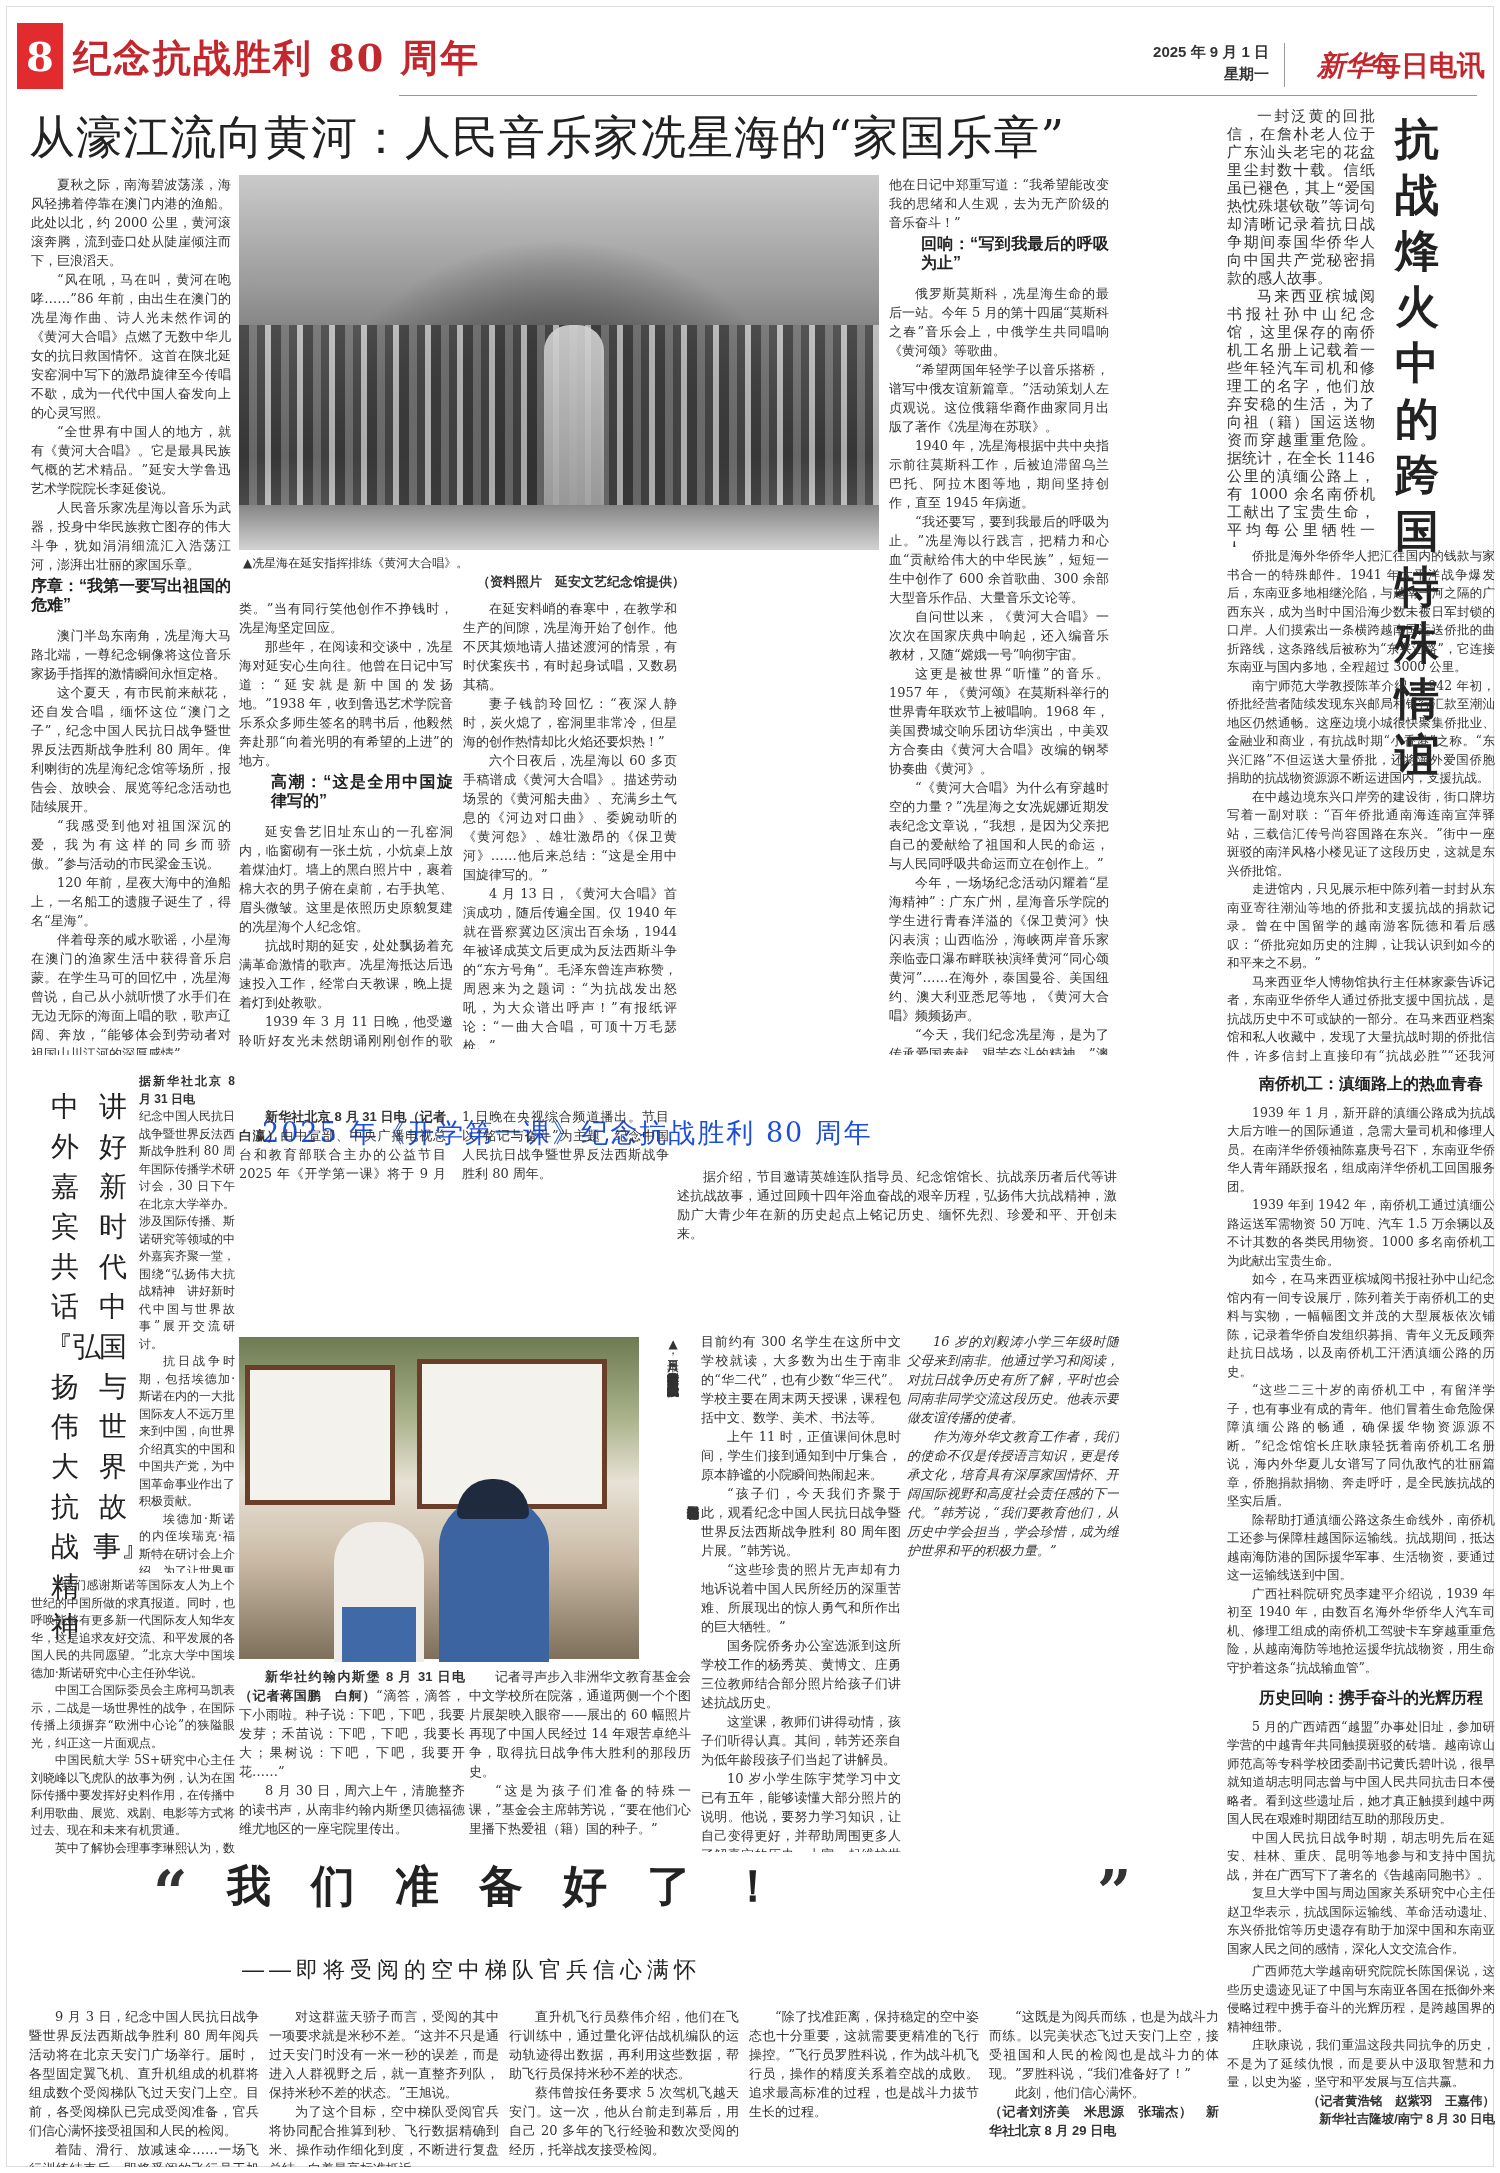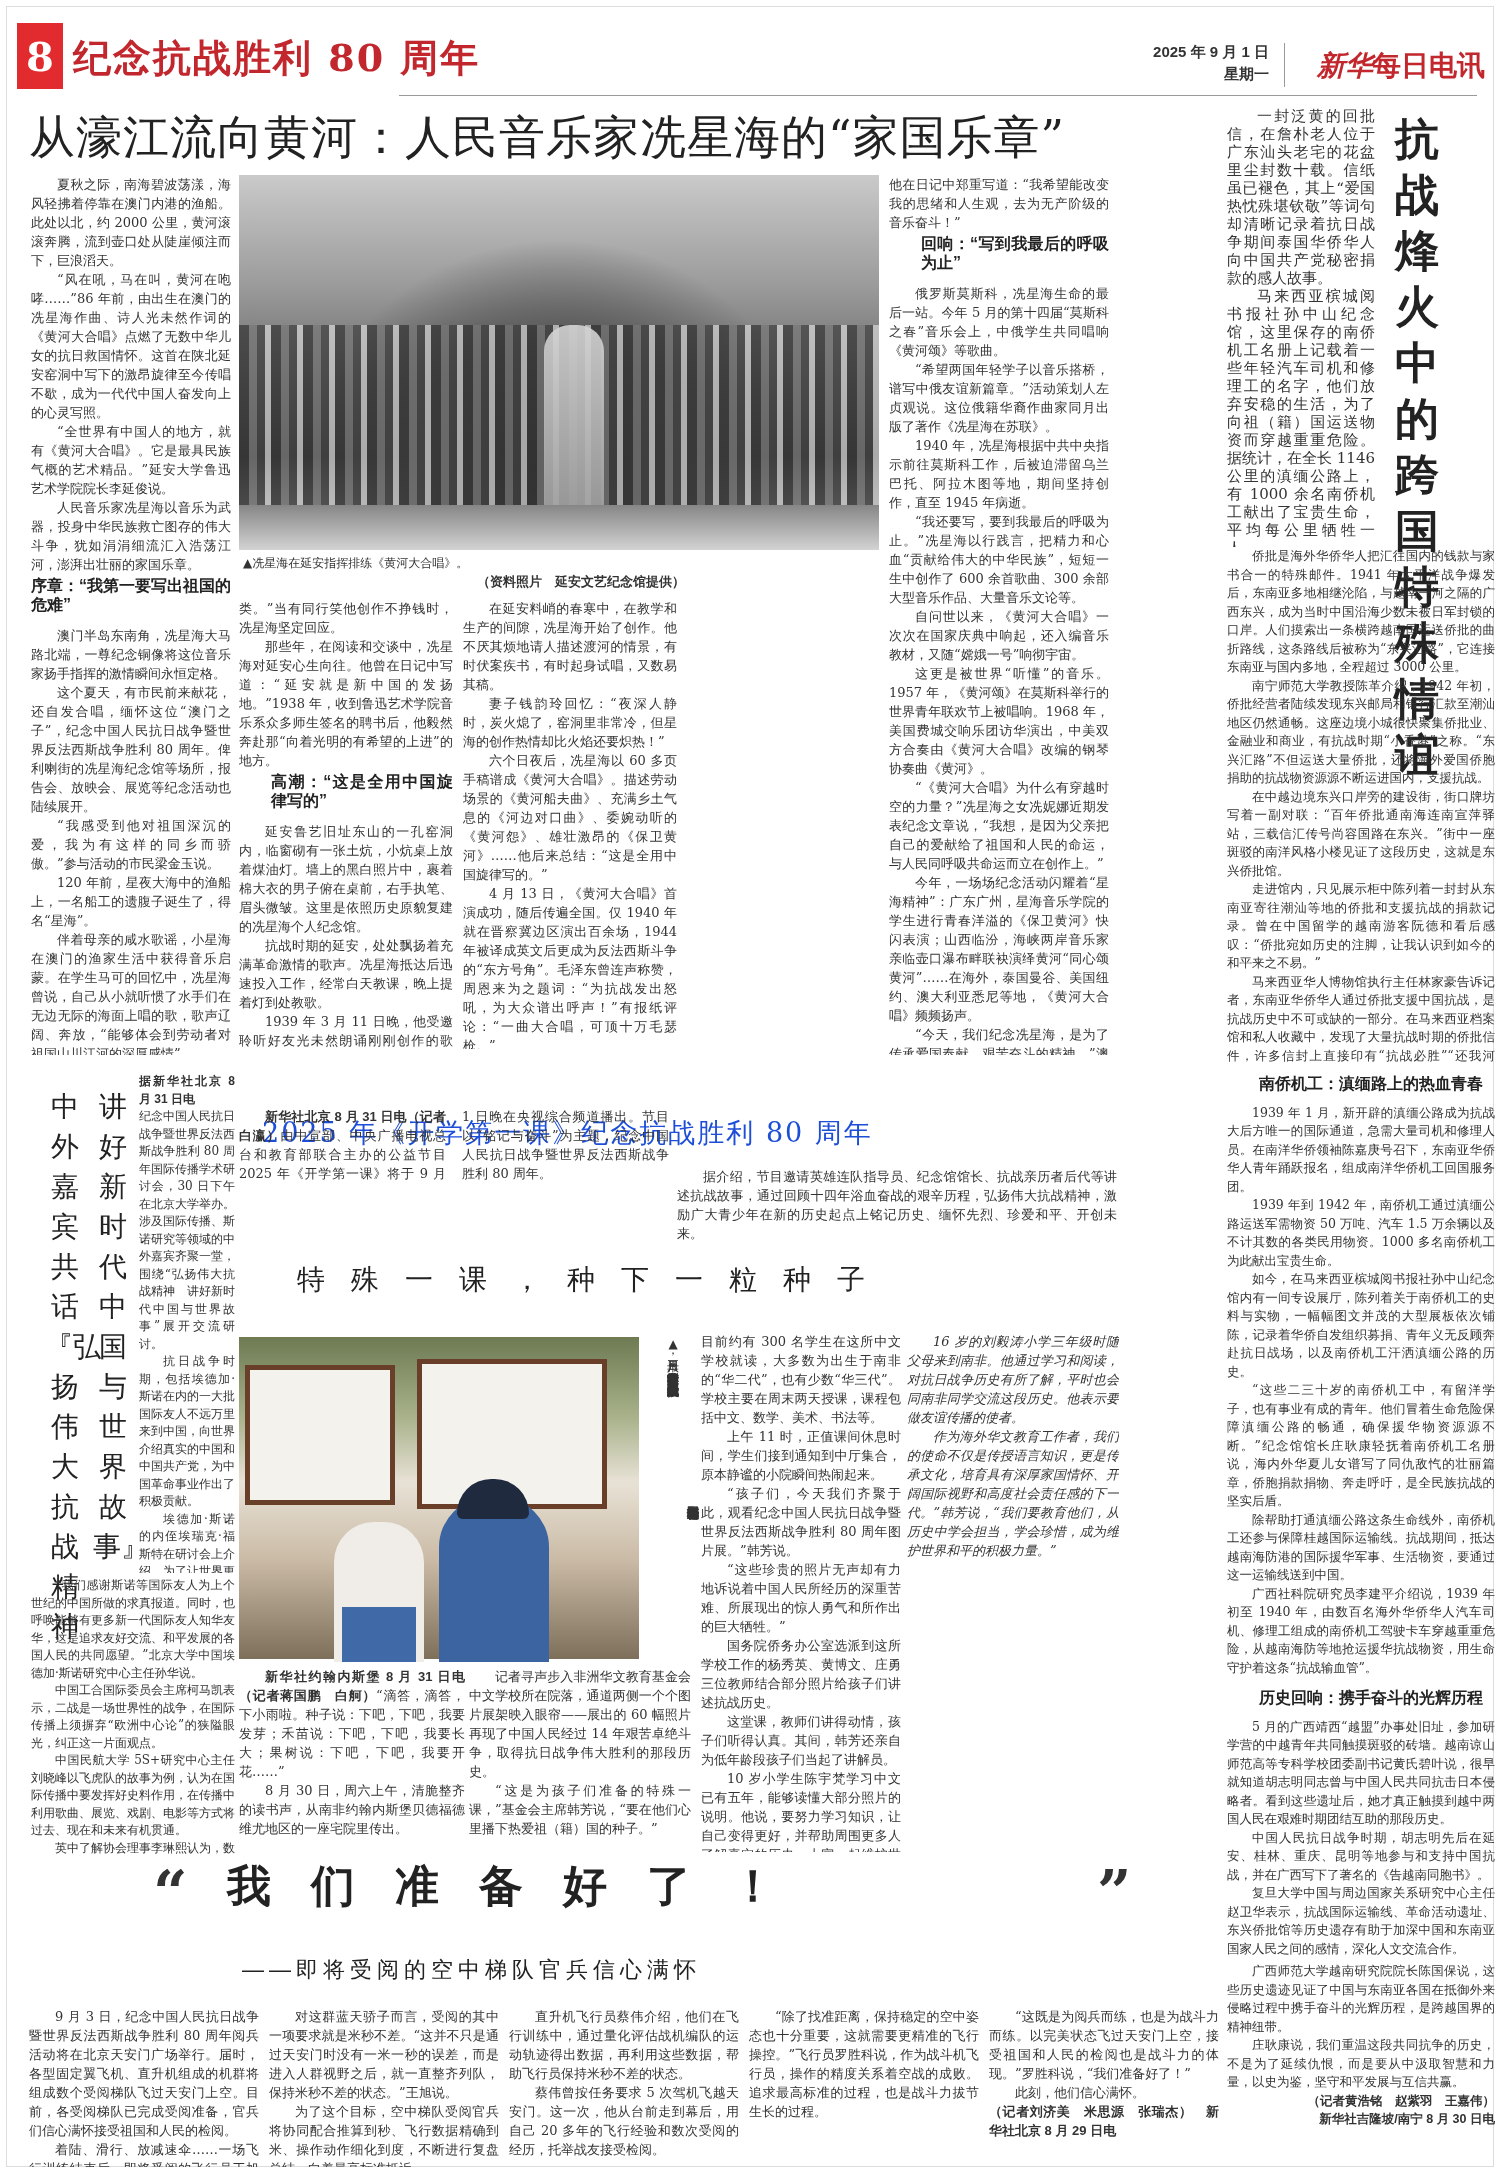--- a/index.html
+++ b/index.html
@@ -200,21 +200,20 @@
   </div>
 
   <div class="section2-title">2025 年《开学第一课》纪念抗战胜利 80 周年</div>
   <div class="col body-text" style="left:232px; top:1100px; width:430px; height:80px; columns:2; column-gap:16px;">
     <p><span class="byline">新华社北京 8 月 31 日电（记者白瀛）</span><span>由中宣部、中央广播电视总台和教育部联合主办的公益节目 2025 年《开学第一课》将于 9 月 1 日晚在央视综合频道播出。节目以“铭记与奋斗”为主题，纪念中国人民抗日战争暨世界反法西斯战争胜利 80 周年。</span></p>
   </div>
   <div class="col body-text" style="left:670px; top:1160px; width:440px; height:80px;">
     <p>据介绍，节目邀请英雄连队指导员、纪念馆馆长、抗战亲历者后代等讲述抗战故事，通过回顾十四年浴血奋战的艰辛历程，弘扬伟大抗战精神，激励广大青少年在新的历史起点上铭记历史、缅怀先烈、珍爱和平、开创未来。</p>
   </div>
 
-  <div class="section3-title">特殊一课，种下一粒种子</div>
   <div class="photo2">
     <div class="frame" style="left:6px; top:28px; width:150px; height:140px;"></div>
     <div class="frame" style="left:178px; top:22px; width:190px; height:150px;"></div>
     <div class="kid1">
         <div class="jeans"></div>
       </div>
     <div class="kid2">
         <div class="cap"></div>
       </div>
   </div>

